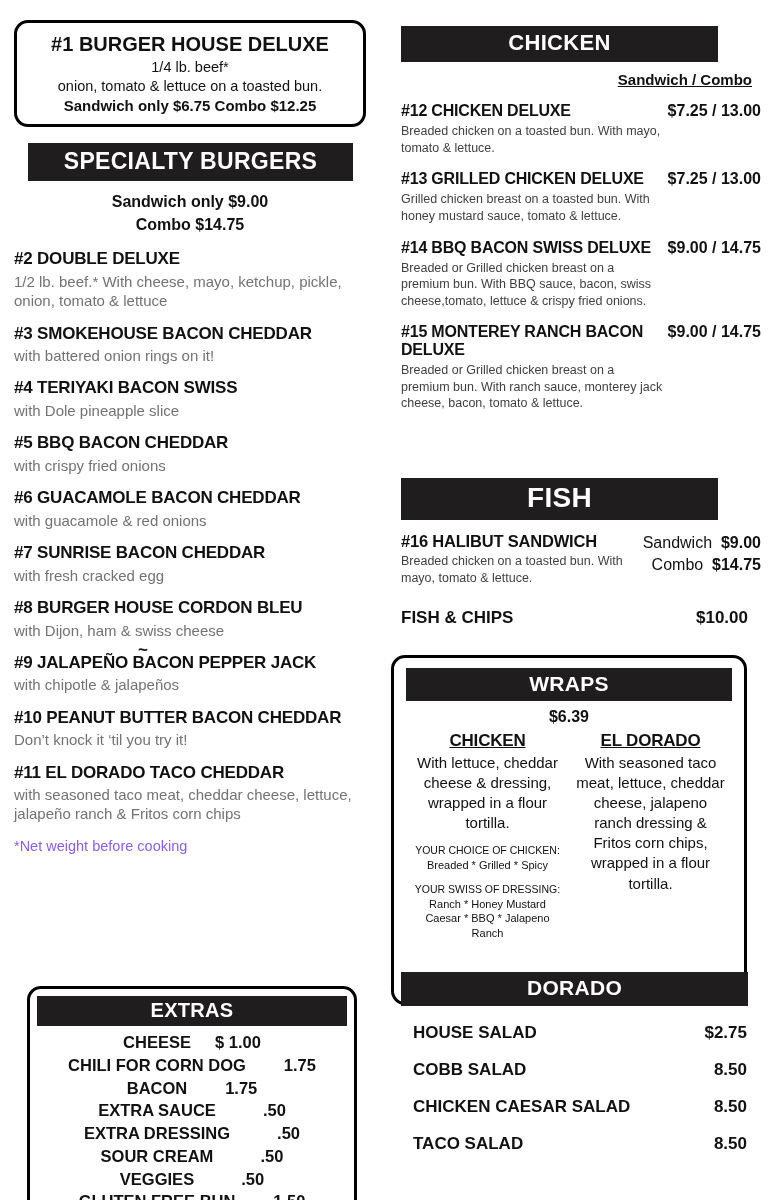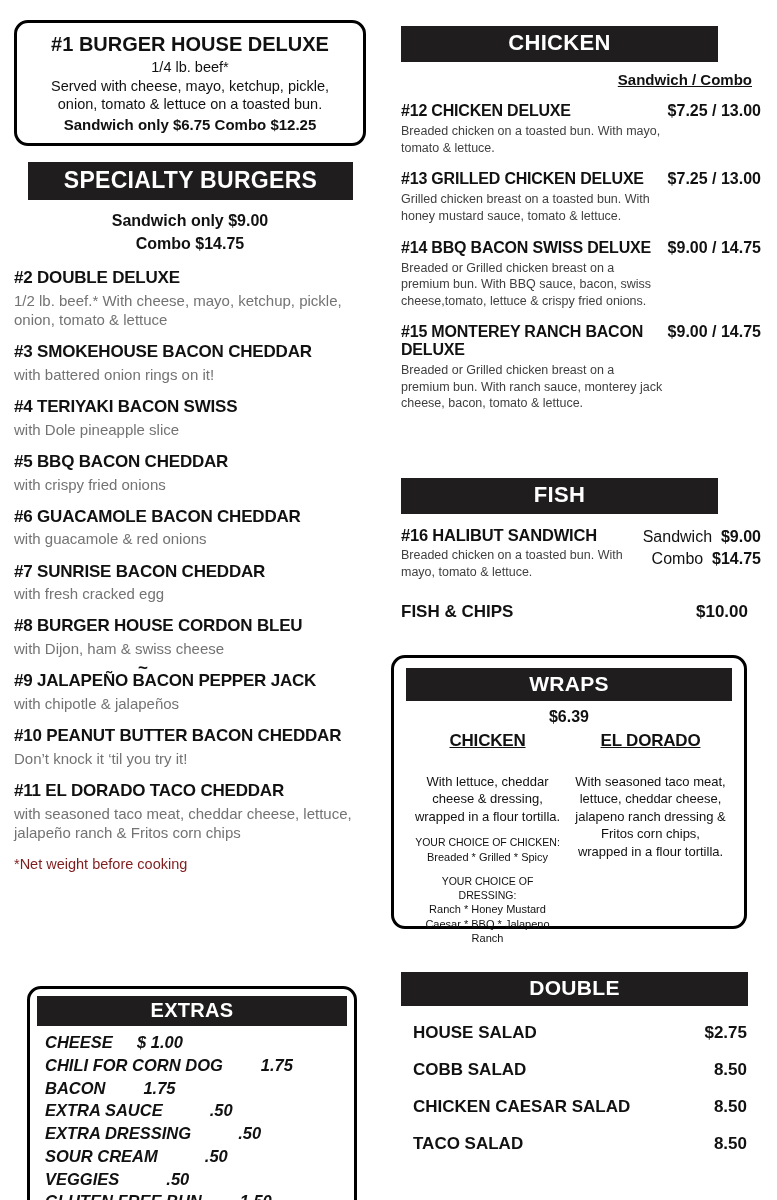--- a/index.html
+++ b/index.html
@@ -36,79 +36,78 @@
 
   .sp-price{text-align:center;font-size:16px;font-weight:bold;line-height:1.45;margin-top:9px;}
 
   .burger-list{margin-top:14px;}
   .burger{margin-bottom:14px;}
   .burger .name{font-size:17px;font-weight:bold;line-height:1.1;letter-spacing:-.2px;}
   .burger .desc{font-size:15px;color:#737373;line-height:1.28;margin-top:3px;}
   .tilde-wrap{position:relative;display:inline-block;}
   .tilde-wrap .stray{position:absolute;top:-13px;left:41%;font-size:17px;font-weight:bold;}
 
-  .netnote{font-size:14.5px;color:#7f1d1d;margin-top:4px;}
+  .netnote{font-size:14.5px;color:#8b5cf6;margin-top:4px;}
 
   
   #extras-box{position:absolute;left:27px;top:986px;width:330px;height:280px;padding:7px 7px 0 7px;}
   #extras-bar{font-size:20px;padding:3px 0 4px 0;}
   .extras-rows{margin-top:5px;padding:0 8px;}
-  .ex-row{display:flex;justify-content:flex-start;font-size:16.5px;font-weight:bold;line-height:1.38;font-style:italic;}
+  .ex-row{display:flex;justify-content:center;font-size:16.5px;font-weight:bold;line-height:1.38;}
   .ex-row .price{text-align:right;min-width:70px;}
 
   
   .col-right{position:absolute;left:401px;top:26px;width:360px;}
 
   #chicken-bar{width:317px;font-size:22px;padding:4px 0 6px 0;}
   .sub-head{text-align:right;font-size:15px;font-weight:bold;text-decoration:underline;margin-top:9px;width:351px;}
 
   .ck-item{margin-top:14px;position:relative;}
   .ck-row{display:flex;align-items:flex-start;}
   .ck-name{font-size:16px;font-weight:bold;line-height:1.12;flex:1;letter-spacing:-.2px;}
   .ck-price{font-size:16px;font-weight:bold;white-space:nowrap;margin-left:6px;}
   .ck-desc{font-size:12.5px;color:#3f3f3f;line-height:1.33;margin-top:3px;max-width:262px;}
 
-  #fish-bar{width:317px;font-size:22px;padding:4px 0 6px 0;margin-top:0;}
+  #fish-bar{width:317px;font-size:28px;padding:4px 0 6px 0;margin-top:0;}
   #fish-section{position:absolute;left:401px;top:478px;width:360px;}
   .fish-item{margin-top:12px;display:flex;justify-content:space-between;align-items:flex-start;}
   .fish-name{font-size:16.5px;font-weight:bold;line-height:1.1;letter-spacing:-.2px;}
   .fish-desc{font-size:12.5px;color:#3f3f3f;line-height:1.33;margin-top:3px;}
   .fish-prices{text-align:right;font-size:16px;line-height:1.4;}
   .fish-prices b{font-weight:bold;}
   .fish-chips{display:flex;justify-content:space-between;font-size:17px;font-weight:bold;margin-top:22px;width:347px;}
 
   
-  #wraps-box{position:absolute;left:391px;top:655px;width:356px;height:274px;padding:10px 12px;}
+  #wraps-box{position:absolute;left:391px;top:655px;width:356px;height:350px;padding:10px 12px;}
   #wraps-bar{font-size:21px;padding:4px 0 5px 0;}
   .wrap-price{text-align:center;font-size:16px;font-weight:bold;margin-top:7px;}
   .wrap-cols{display:flex;margin-top:5px;}
   .wrap-col{flex:1;text-align:center;padding:0 6px;}
   .wrap-col .h{font-size:17px;font-weight:bold;text-decoration:underline;letter-spacing:-.2px;}
-  .wrap-col .d{font-size:13px;line-height:1.34;margin-top:22px;}
+  .wrap-col .d{font-size:15px;line-height:1.34;margin-top:2px;}
   .choice{margin-top:11px;text-align:center;}
   .choice .ch-h{font-size:10.5px;line-height:1.3;}
   .choice .ch-v{font-size:11px;line-height:1.3;}
 
   
   #salads-section{position:absolute;left:401px;top:972px;width:360px;}
   #salads-bar{width:347px;font-size:21px;padding:4px 0 6px 0;}
   .sal-row{display:flex;justify-content:space-between;font-size:17px;font-weight:bold;margin-top:17px;width:334px;margin-left:12px;gap:16px;}
   .sal-row .price{text-align:right;min-width:80px;}
 </style>
 </head>
 <body>
 
 <div class="page">
 
   <div class="col-left">
 
     <div class="roundbox" id="deluxe-box">
       <div class="t">#1 BURGER HOUSE DELUXE</div>
       <div class="s">1/4 lb. beef*</div>
-      <div class="s">Served with cheese, mayo, ketchup, pickle,</div>
       <div class="s">onion, tomato &amp; lettuce on a toasted bun.</div>
       <div class="p">Sandwich only $6.75   Combo $12.25</div>
     </div>
 
     <div class="bar" id="specialty-bar">SPECIALTY BURGERS</div>
 
     <div class="sp-price">
       <div>Sandwich only $9.00</div>
       <div>Combo $14.75</div>
     </div>
@@ -255,34 +254,34 @@
     <div class="wrap-price">$6.39</div>
     <div class="wrap-cols">
       <div class="wrap-col">
         <div class="h">CHICKEN</div>
         <div class="d">With lettuce, cheddar cheese &amp; dressing, wrapped in a flour tortilla.</div>
         <div class="choice">
           <div class="ch-h">YOUR CHOICE OF CHICKEN:</div>
           <div class="ch-v">Breaded * Grilled * Spicy</div>
         </div>
         <div class="choice">
-          <div class="ch-h">YOUR CHOICE OF DRESSING:</div>
+          <div class="ch-h">YOUR SWISS OF DRESSING:</div>
           <div class="ch-v">Ranch * Honey Mustard</div>
           <div class="ch-v">Caesar * BBQ * Jalapeno Ranch</div>
         </div>
       </div>
       <div class="wrap-col">
         <div class="h">EL DORADO</div>
         <div class="d">With seasoned taco meat, lettuce, cheddar cheese, jalapeno ranch dressing &amp; Fritos corn chips, wrapped in a flour tortilla.</div>
       </div>
     </div>
   </div>
 
   <div id="salads-section">
-    <div class="bar" id="salads-bar">DOUBLE</div>
+    <div class="bar" id="salads-bar">DORADO</div>
     <div id="salads-rows">
         <div class="sal-row">
           <span>HOUSE SALAD</span>
           <span class="price">$2.75</span>
         </div>
         <div class="sal-row">
           <span>COBB SALAD</span>
           <span class="price">8.50</span>
         </div>
         <div class="sal-row">

